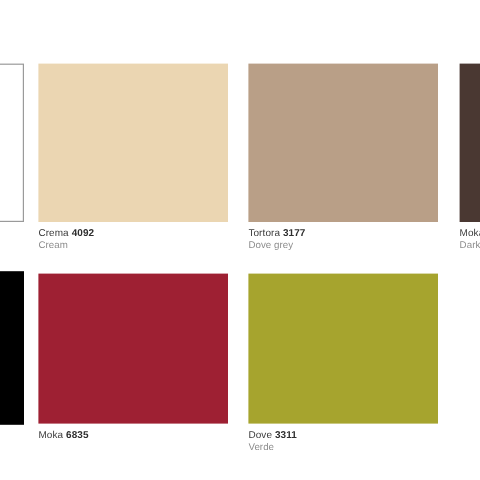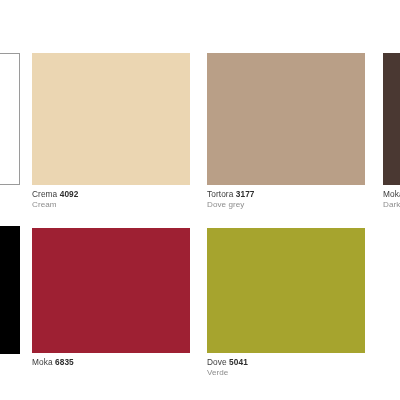--- a/index.html
+++ b/index.html
@@ -158,19 +158,19 @@
         <span class="code">6835</span>
       </div>
     </div>
   </div>
 
   <div class="swatch-cell row-bottom cell-verde">
     <div class="chip" style="background: rgb(166, 164, 46);"></div>
     <div class="caption">
       <div class="name-line">
         <span>Dove</span>
-        <span class="code">5041</span>
+        <span class="code">3311</span>
       </div>
       <div class="desc-line">Verde</div>
     </div>
   </div>
 
 </div>
 
 </body></html>

